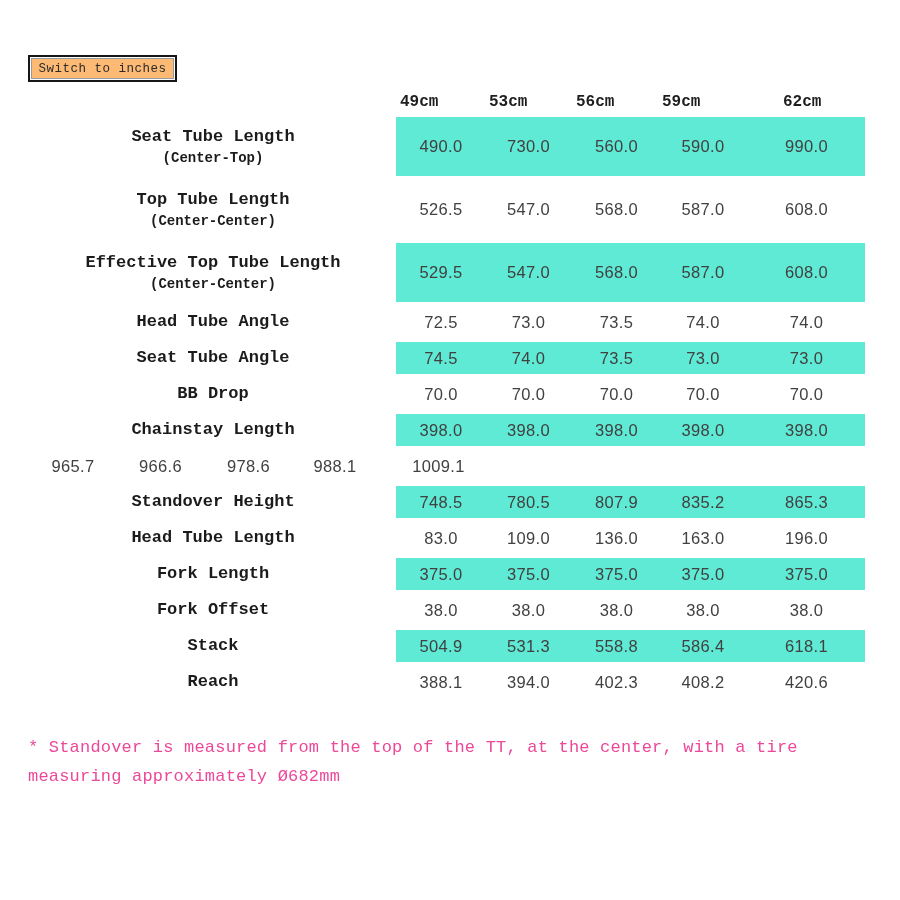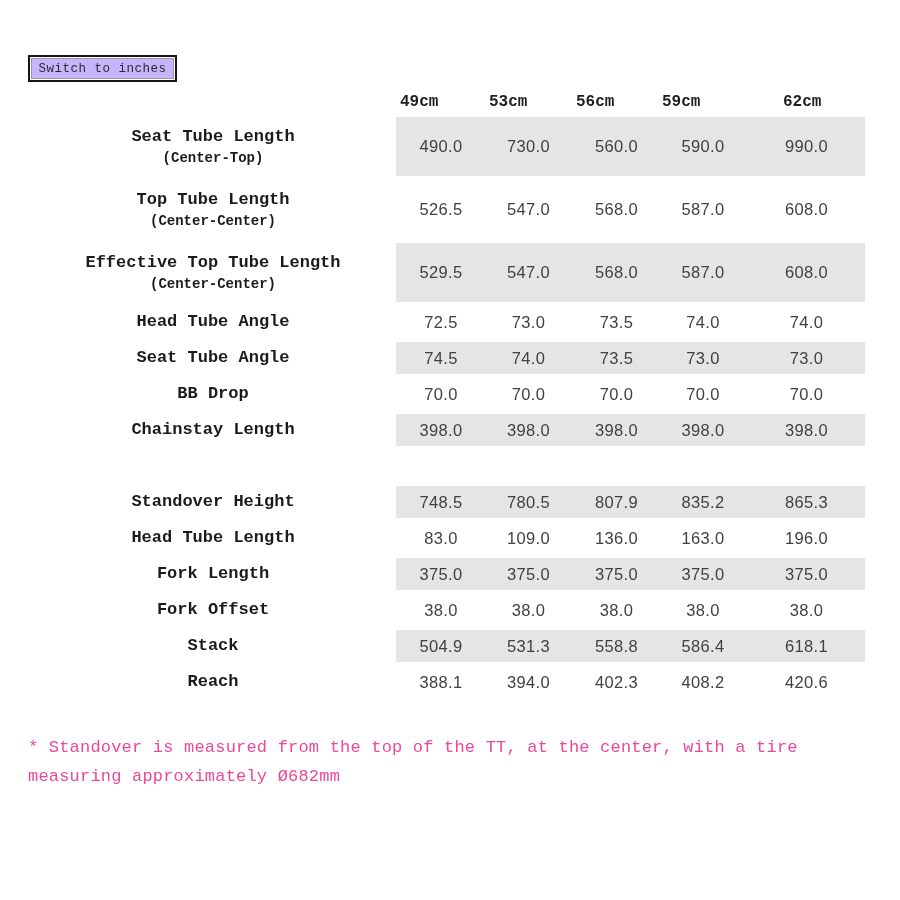--- a/index.html
+++ b/index.html
@@ -8,21 +8,21 @@
     font-family: "Liberation Mono", "DejaVu Sans Mono", monospace;
     color: #1e1e1e;
     padding: 55px 0 0 28px;
   }
 
   
   .unit-btn {
     display: inline-block;
     width: 149px;
     height: 27px;
-    background: #c4b5fd;
+    background: #fdba74;
     border: 2px solid #161616;
     box-shadow: inset 0 0 0 1px #fcfcfc, inset 0 0 0 2px #9a9a9a;
     font-family: "Liberation Mono", monospace;
     font-size: 12.5px;
     color: #2a2a2a;
     text-align: center;
     line-height: 22px;
     letter-spacing: 0.5px;
     cursor: pointer;
   }
@@ -66,21 +66,21 @@
     line-height: 20px;
     color: #1b1b1b;
   }
 
   .values-strip {
     width: 469px;
     display: flex;
     align-items: center;
     margin: 2px 0;
   }
-  .row.shaded .values-strip { background: #e5e5e5; }
+  .row.shaded .values-strip { background: #5eead4; }
 
   .vcell {
     padding-left: 4px;
     font-family: "Liberation Sans", "DejaVu Sans", sans-serif;
     font-size: 16.5px;
     letter-spacing: 0.3px;
     color: #414141;
   }
   .vcell:nth-child(1) { width: 86px; }
   .vcell:nth-child(2) { width: 89px; }
@@ -209,20 +209,27 @@
           </div>
           <div class="values-strip">
             <div class="vcell">398.0</div>
             <div class="vcell">398.0</div>
             <div class="vcell">398.0</div>
             <div class="vcell">398.0</div>
             <div class="vcell">398.0</div>
           </div>
         </div>
         <div class="row">
+          <div class="values-strip">
+            <div class="vcell">965.7</div>
+            <div class="vcell">966.6</div>
+            <div class="vcell">978.6</div>
+            <div class="vcell">988.1</div>
+            <div class="vcell">1009.1</div>
+          </div>
         </div>
         <div class="row shaded">
           <div class="label-cell">
             <div class="label-main">Standover Height</div>
           </div>
           <div class="values-strip">
             <div class="vcell">748.5</div>
             <div class="vcell">780.5</div>
             <div class="vcell">807.9</div>
             <div class="vcell">835.2</div>

